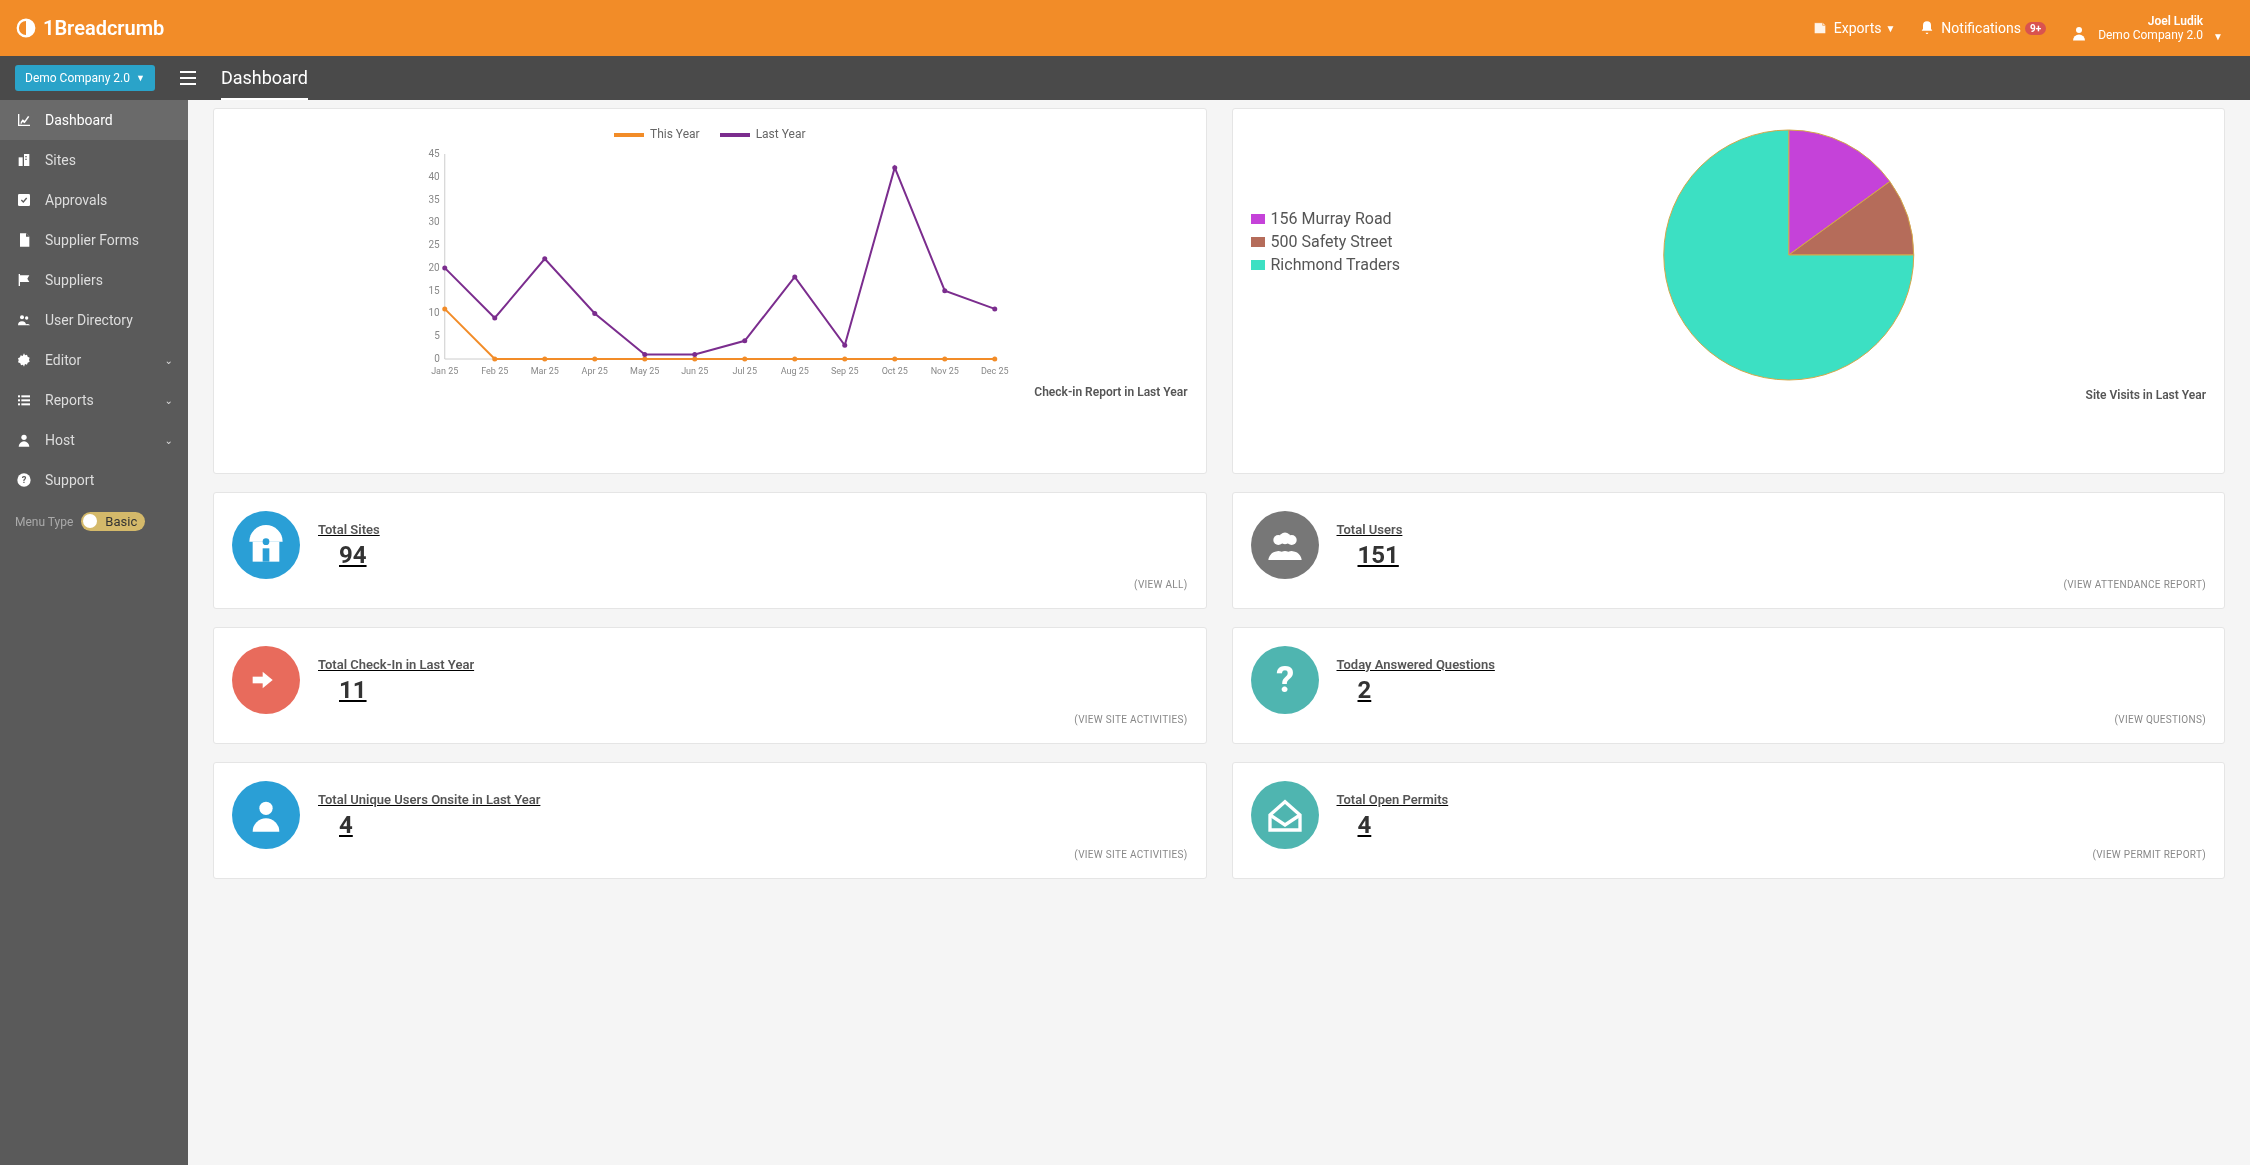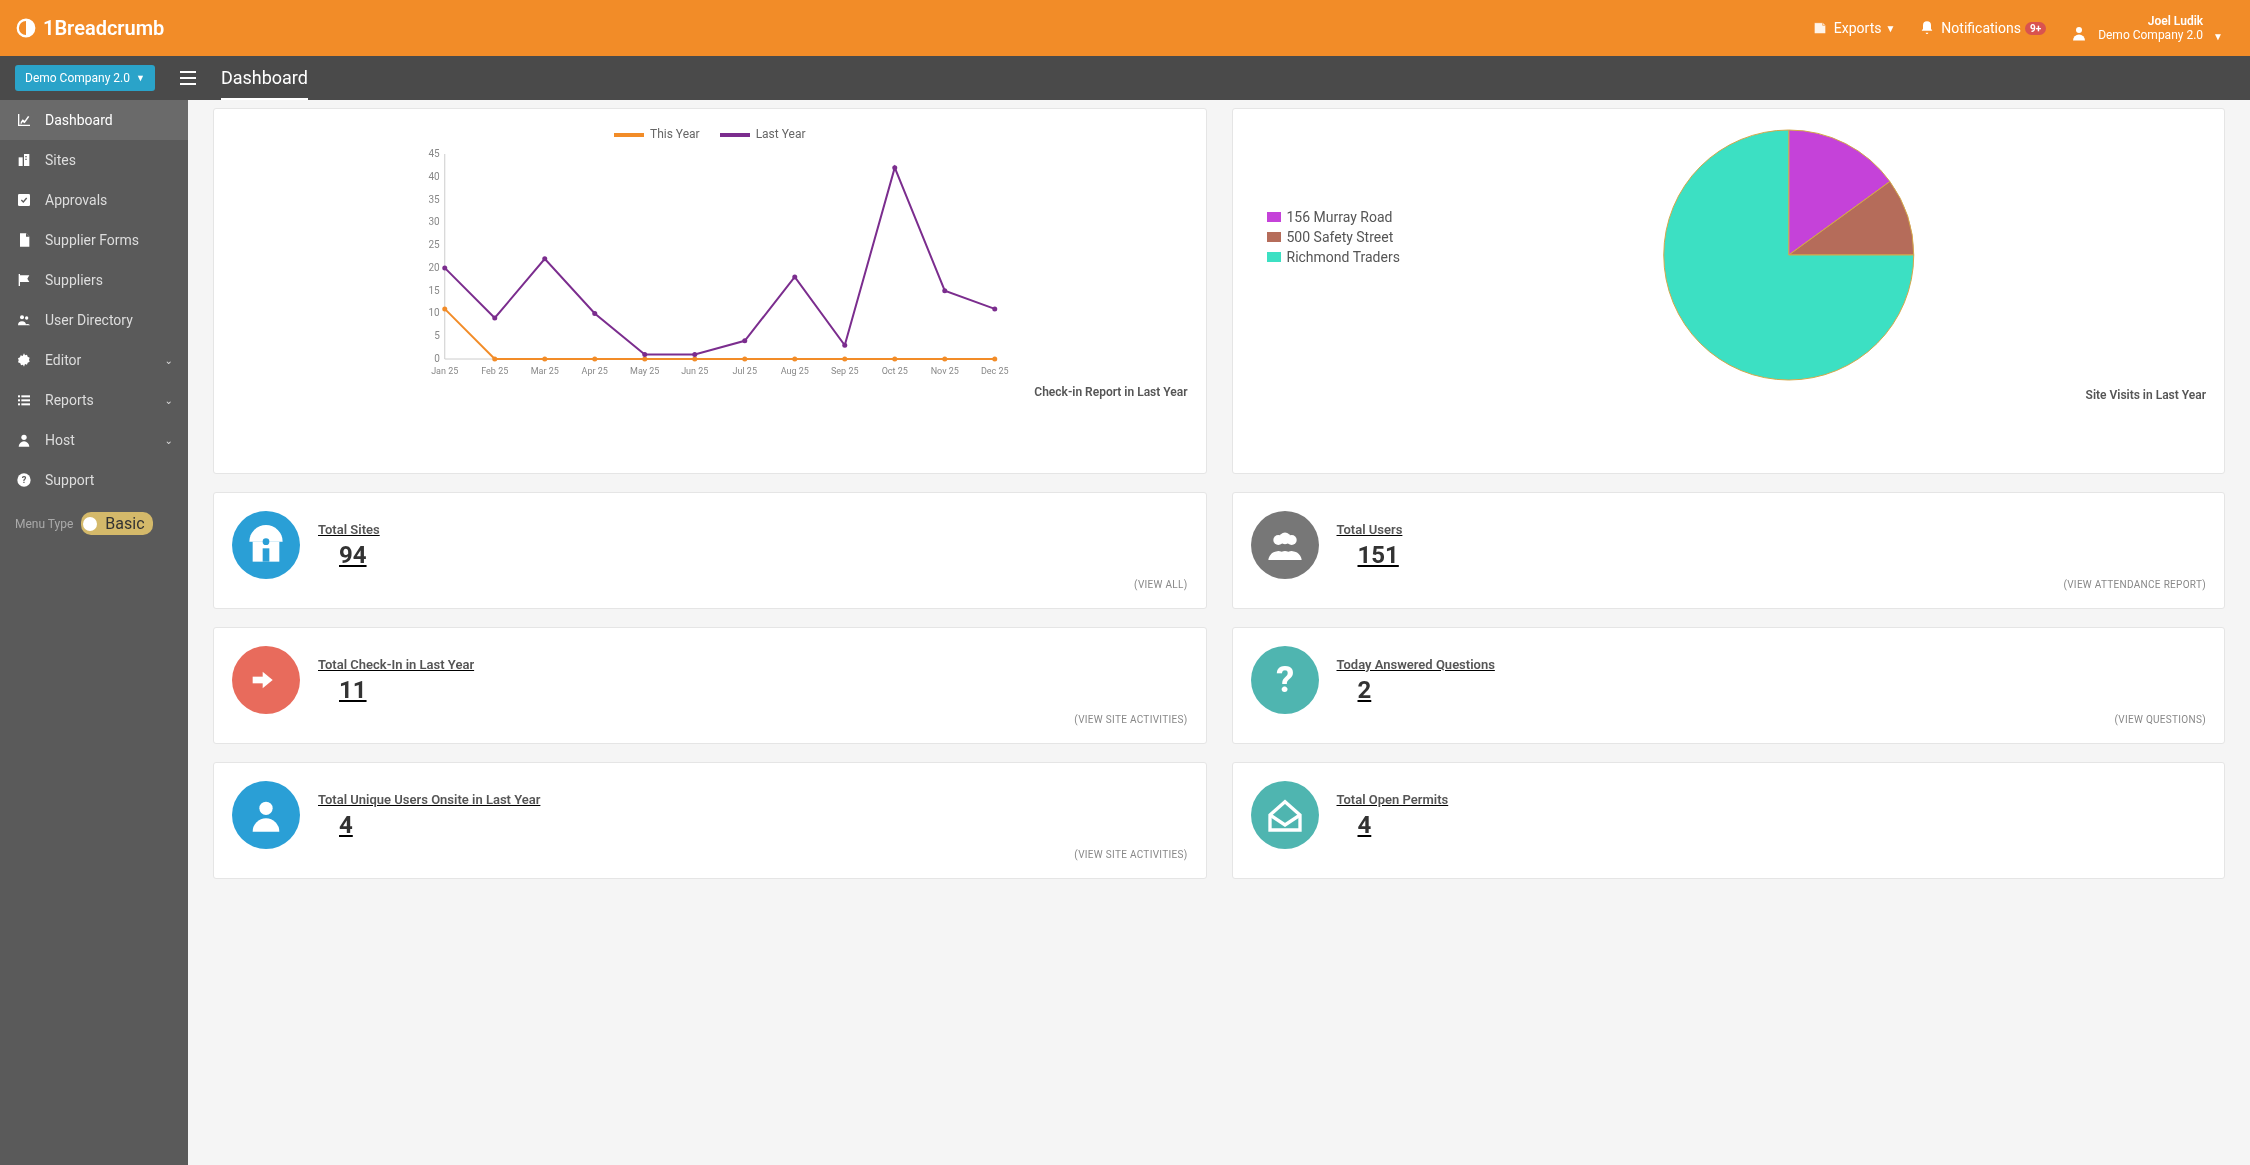--- a/index.html
+++ b/index.html
@@ -24,33 +24,33 @@
 .page-title { font-size:18px; font-weight:400; border-bottom:2px solid #fff; padding-bottom:10px; margin-top:10px; }
 
 
 .body-wrap { display:flex; height:calc(100vh - 88px); }
 .sidebar { width:188px; background:#5a5a5a; color:#ddd; overflow-y:auto; }
 .nav-item { display:flex; align-items:center; padding:12px 15px; font-size:14px; cursor:pointer; }
 .nav-item.active { background:#6a6a6a; color:#fff; }
 .nav-item svg, .nav-item .icon { width:18px; margin-right:12px; text-align:center; }
 .nav-item .chevron { margin-left:auto; }
 .menu-type { padding:12px 15px; font-size:12px; color:#aaa; display:flex; align-items:center; }
-.toggle { background:#d4b96a; border-radius:10px; padding:2px 8px 2px 2px; display:flex; align-items:center; margin-left:8px; font-size:16px; color:#333; }
+.toggle { background:#d4b96a; border-radius:10px; padding:2px 8px 2px 2px; display:flex; margin-left:8px; font-size:13px; color:#333; }
 .toggle-knob { width:14px; height:14px; background:#fff; border-radius:50%; margin-right:8px; }
 
 .main { flex:1; overflow-y:auto; padding:8px 25px 25px 25px; }
 .row { display:flex; gap:25px; margin-bottom:18px; }
 .card { background:#fff; border:1px solid #e5e5e5; border-radius:3px; flex:1; padding:18px; position:relative; }
 
 
 .chart-card { height:366px; }
 .line-legend { display:flex; justify-content:center; gap:20px; font-size:12px; color:#666; margin-bottom:8px; }
 .legend-swatch { width:30px; height:4px; display:inline-block; vertical-align:middle; margin-right:6px; }
 .chart-title-bottom { text-align:right; font-size:12px; color:#555; font-weight:600; margin-top:6px; }
-.pie-legend { position:absolute; left:34px; top:100px; font-size:14px; color:#555; }
+.pie-legend { position:absolute; left:18px; top:100px; font-size:16px; color:#555; }
 .pie-legend-item { display:flex; align-items:center; margin-bottom:4px; }
 .pie-swatch { width:14px; height:10px; margin-right:6px; }
 
 
 .stat-card { min-height:105px; display:flex; flex-direction:column; }
 .stat-top { display:flex; align-items:center;text-decoration:underline; }
 .stat-icon { width:68px; height:68px; border-radius:50%; display:flex; align-items:center; justify-content:center; margin-right:18px; flex-shrink:0; }
 .stat-label { font-size:13px; color:#555; font-weight:600; margin-bottom:4px; }
 .stat-value { font-size:24px; font-weight:700; color:#333;margin-left:21px; }
 .stat-link { text-align:right; font-size:10px; color:#888; margin-top:auto; cursor:pointer; letter-spacing:0.3px; }
@@ -390,18 +390,19 @@
                 <svg width="40" height="40" viewBox="0 0 24 24" fill="none" stroke="#fff" stroke-width="2">
                   <path d="M3 12l9-8 9 8v9H3z"></path>
                   <path d="M3 12l9 6 9-6"></path>
                 </svg>
               </div>
         <div>
           <div class="stat-label">Total Open Permits</div>
           <div class="stat-value">4</div>
         </div>
       </div>
+      <div class="stat-link">(VIEW PERMIT REPORT)</div>
           </div>
         </div>
       </div>
 
   </div>
 </div>
 
 </body></html>

